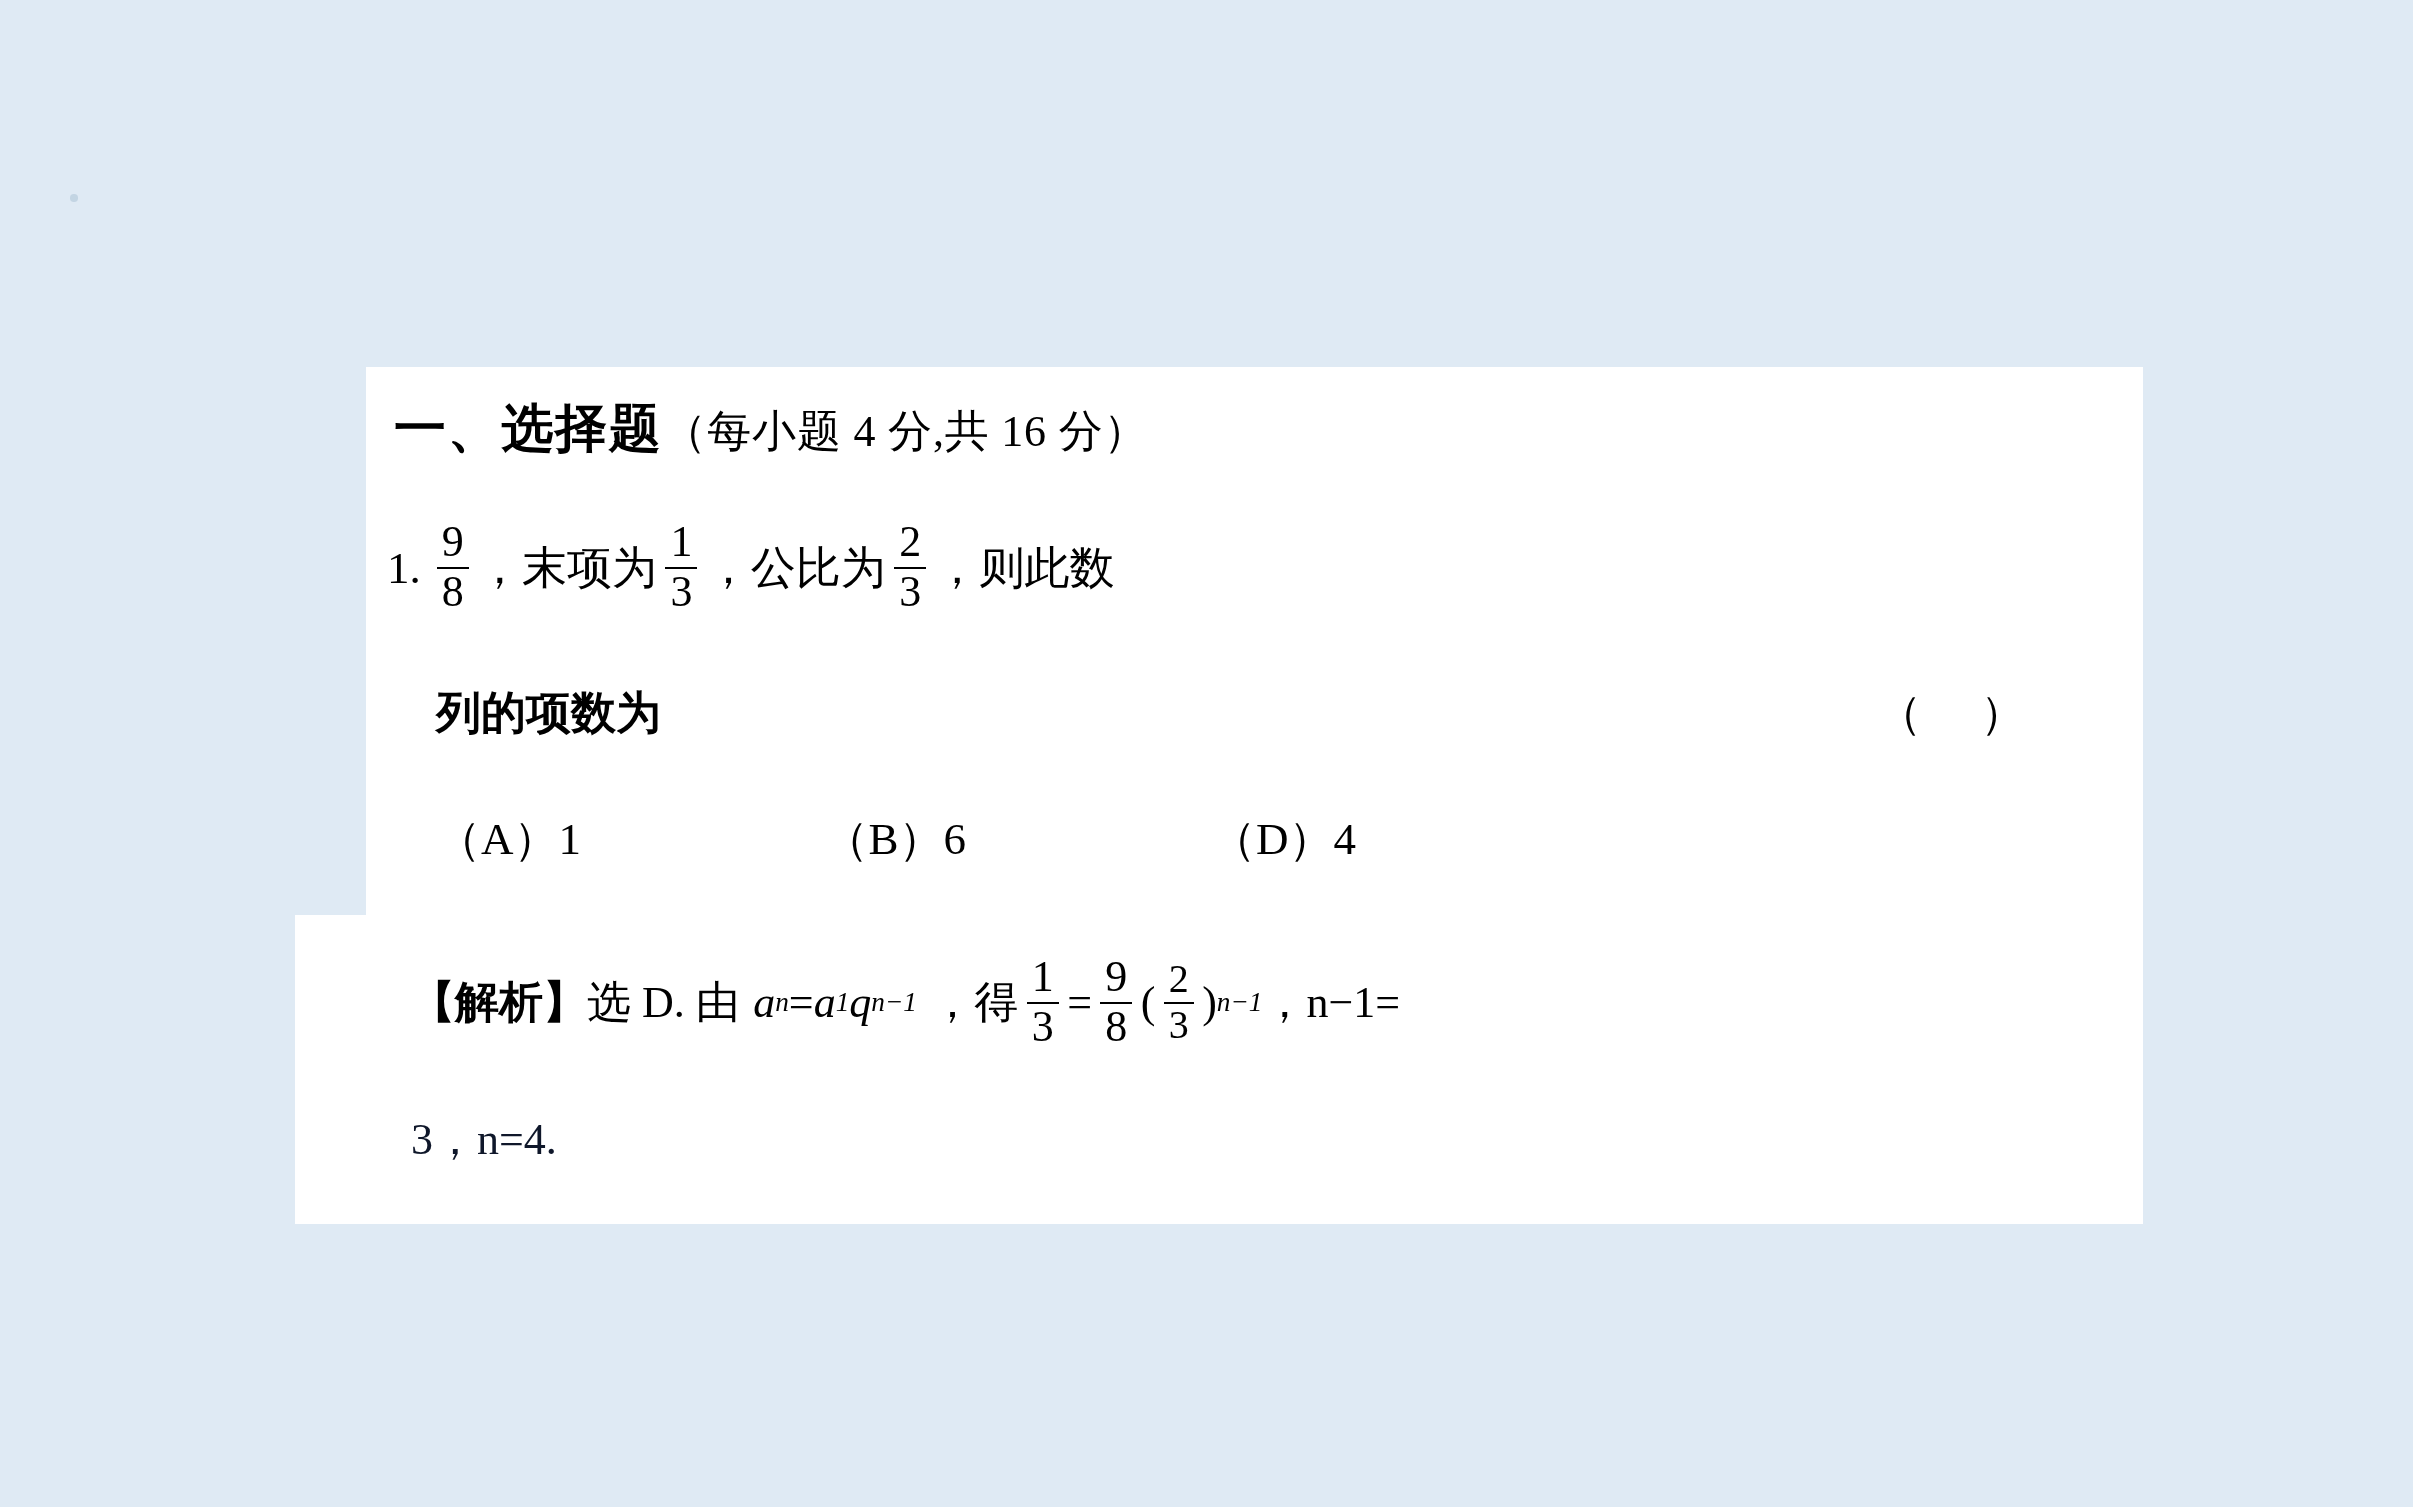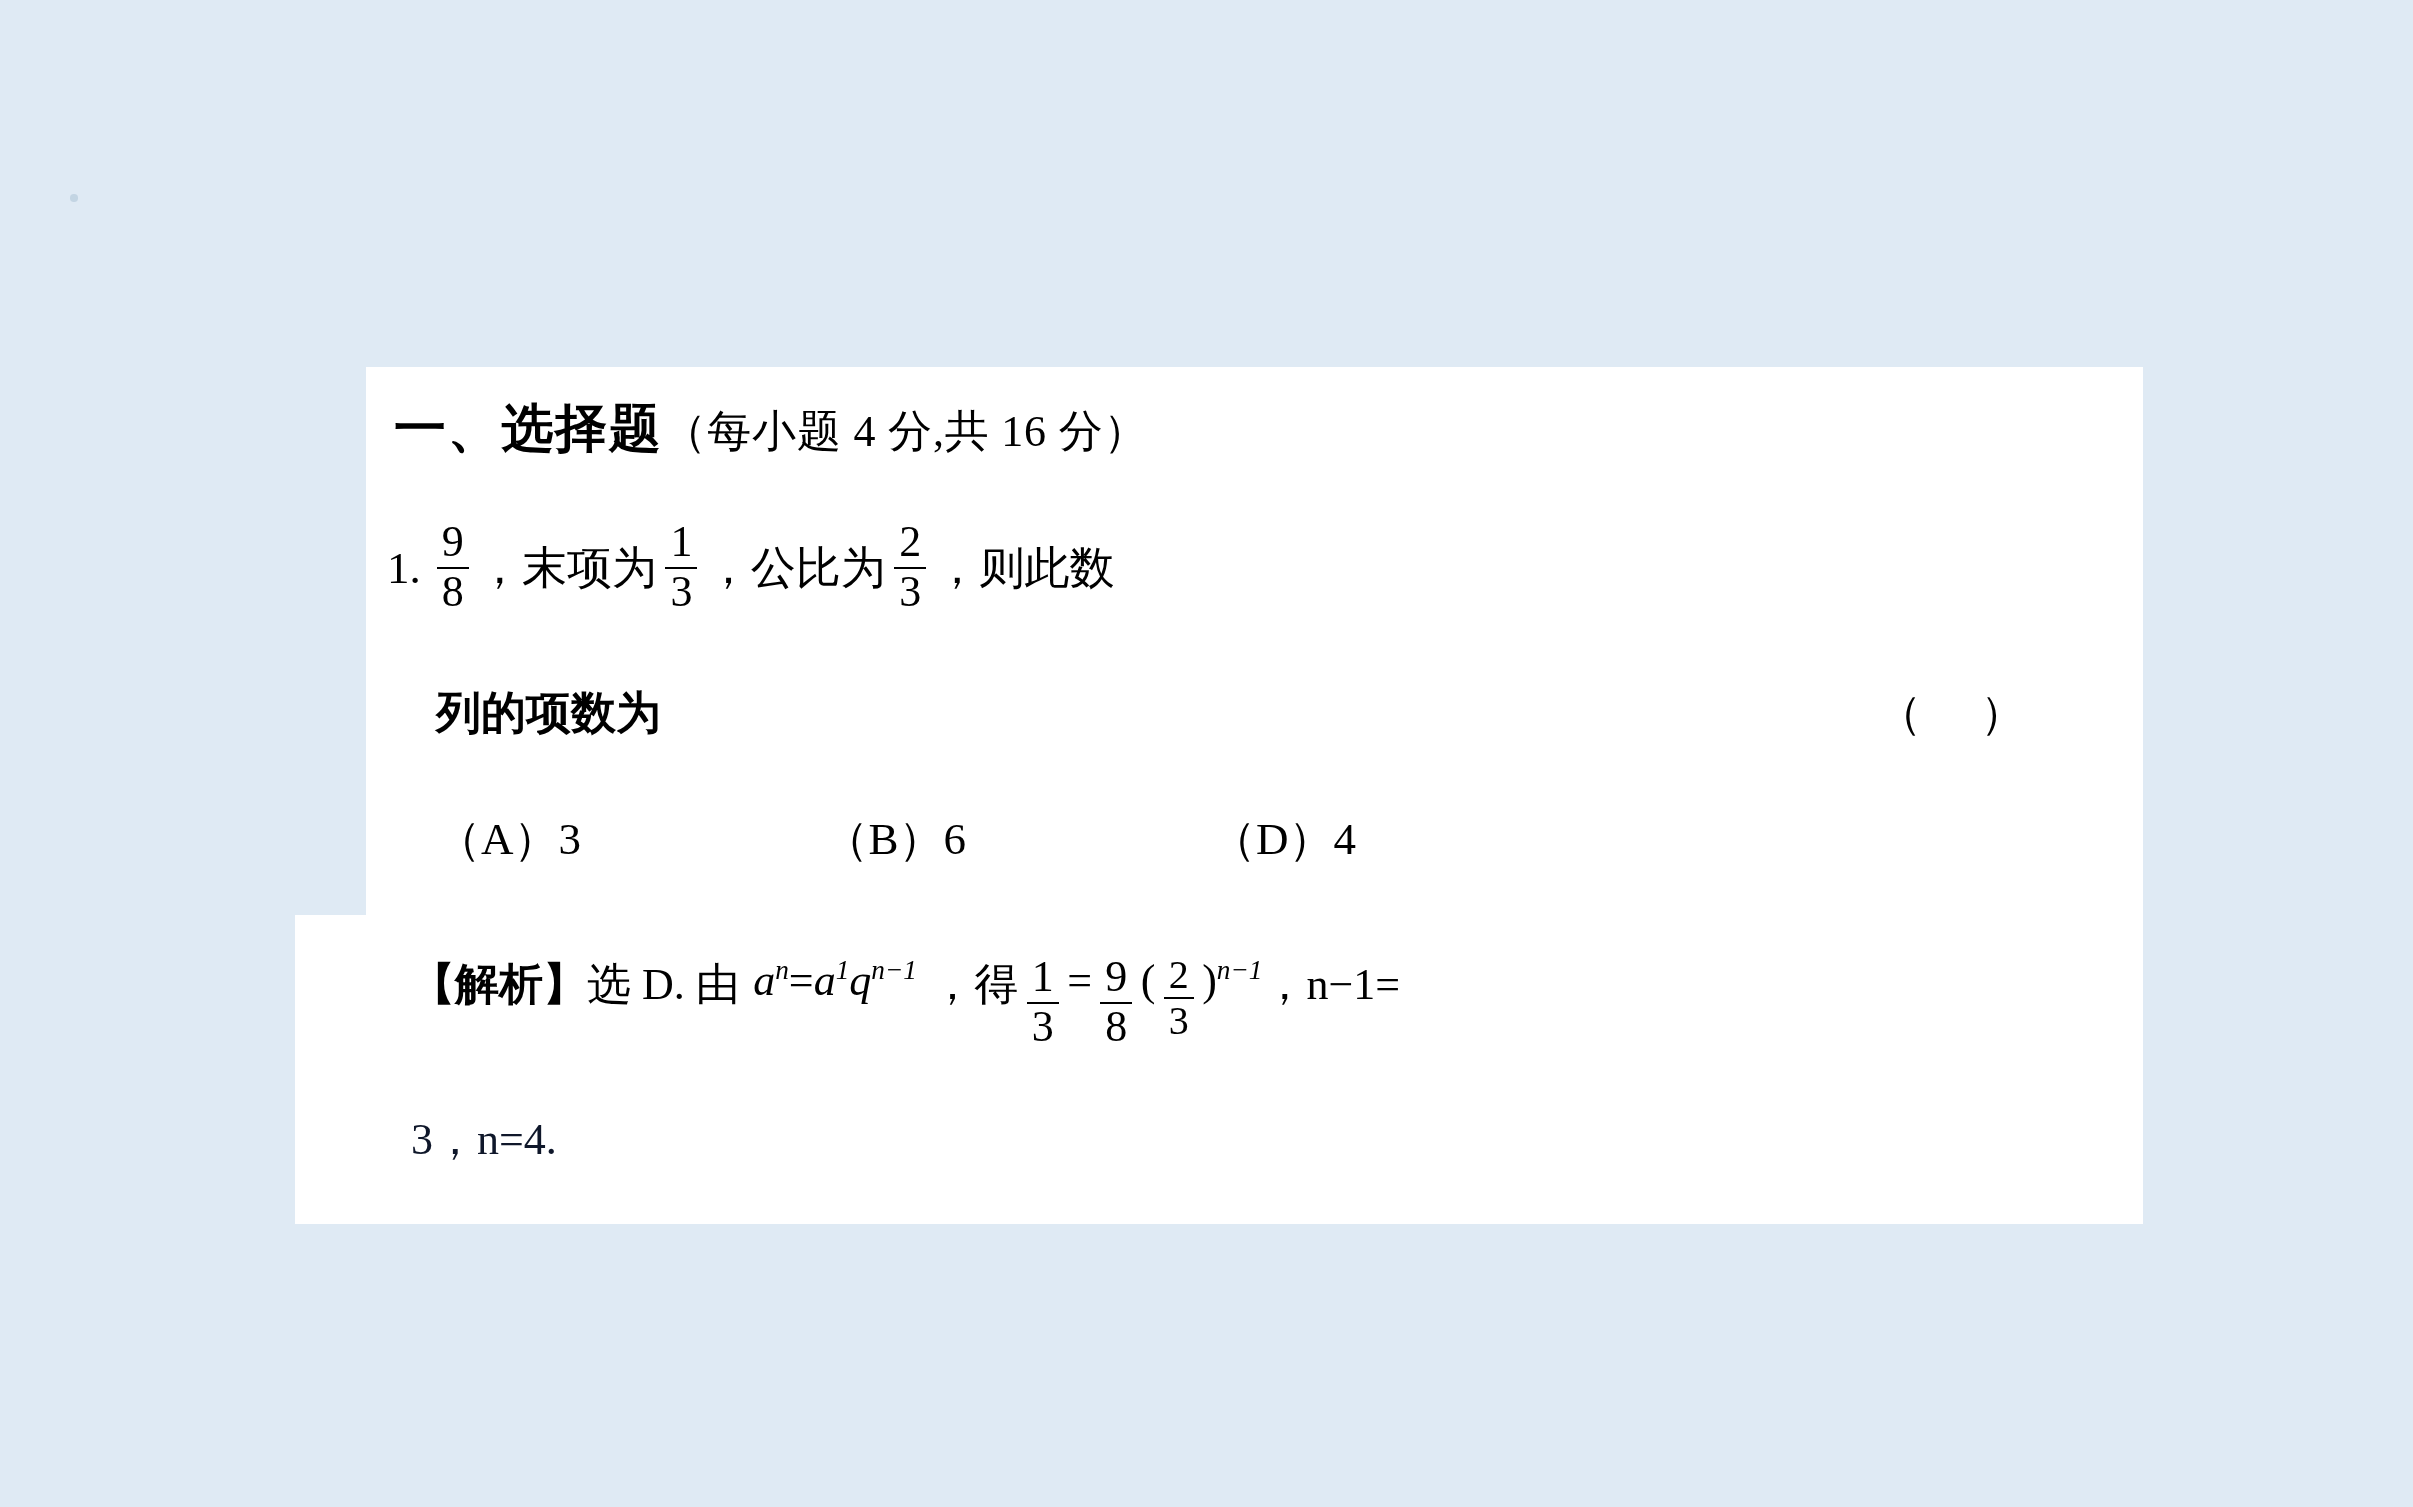--- a/index.html
+++ b/index.html
@@ -98,20 +98,21 @@
     display: block;
     width: 25%;
     white-space: nowrap;
   }
 
   .s-line1 {
     position: absolute;
     left: 411px;
     top: 955px;
     display: flex;
+    align-items: center;
     font-size: 44px;
     white-space: nowrap;
     color: #000;
   }
   .s-line2 {
     position: absolute;
     left: 411px;
     top: 1110px;
     font-size: 44px;
     white-space: nowrap;
@@ -182,21 +183,21 @@
       <span class="num">2</span>
       <span class="den">3</span>
     </span>
     <span>，则此数</span>
   </div>
 
   <div class="q-line2">列的项数为</div>
   <div class="q-parens">（   ）</div>
 
   <div class="q-options">
-    <span>（A）3</span>
+    <span>（A）1</span>
     <span>（B）6</span>
     <span>（D）4</span>
   </div>
 
   <div class="s-line1">
     <span class="bold-bracket">【解析】</span>
     <span>选 D. 由</span>
     <span class="gap"></span>
     <span class="mi">a</span>
       <span class="sub">n</span>

